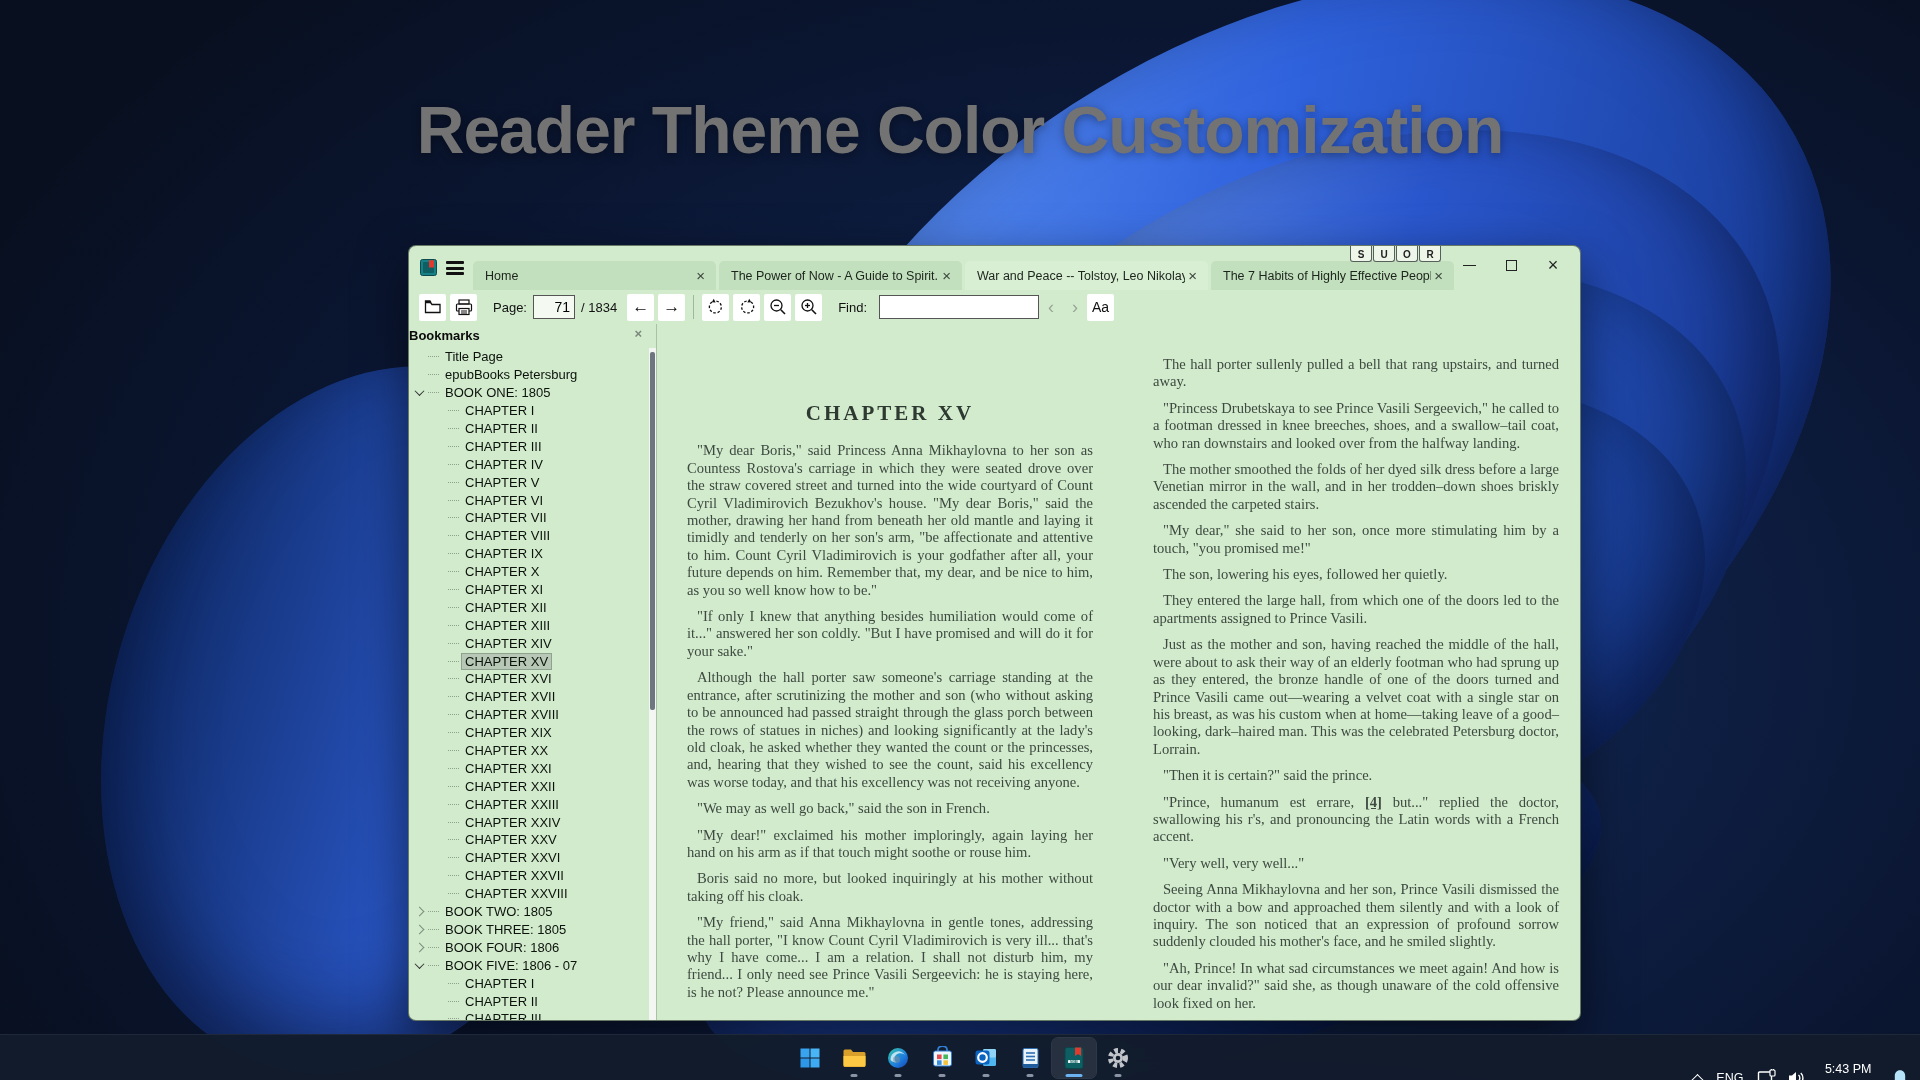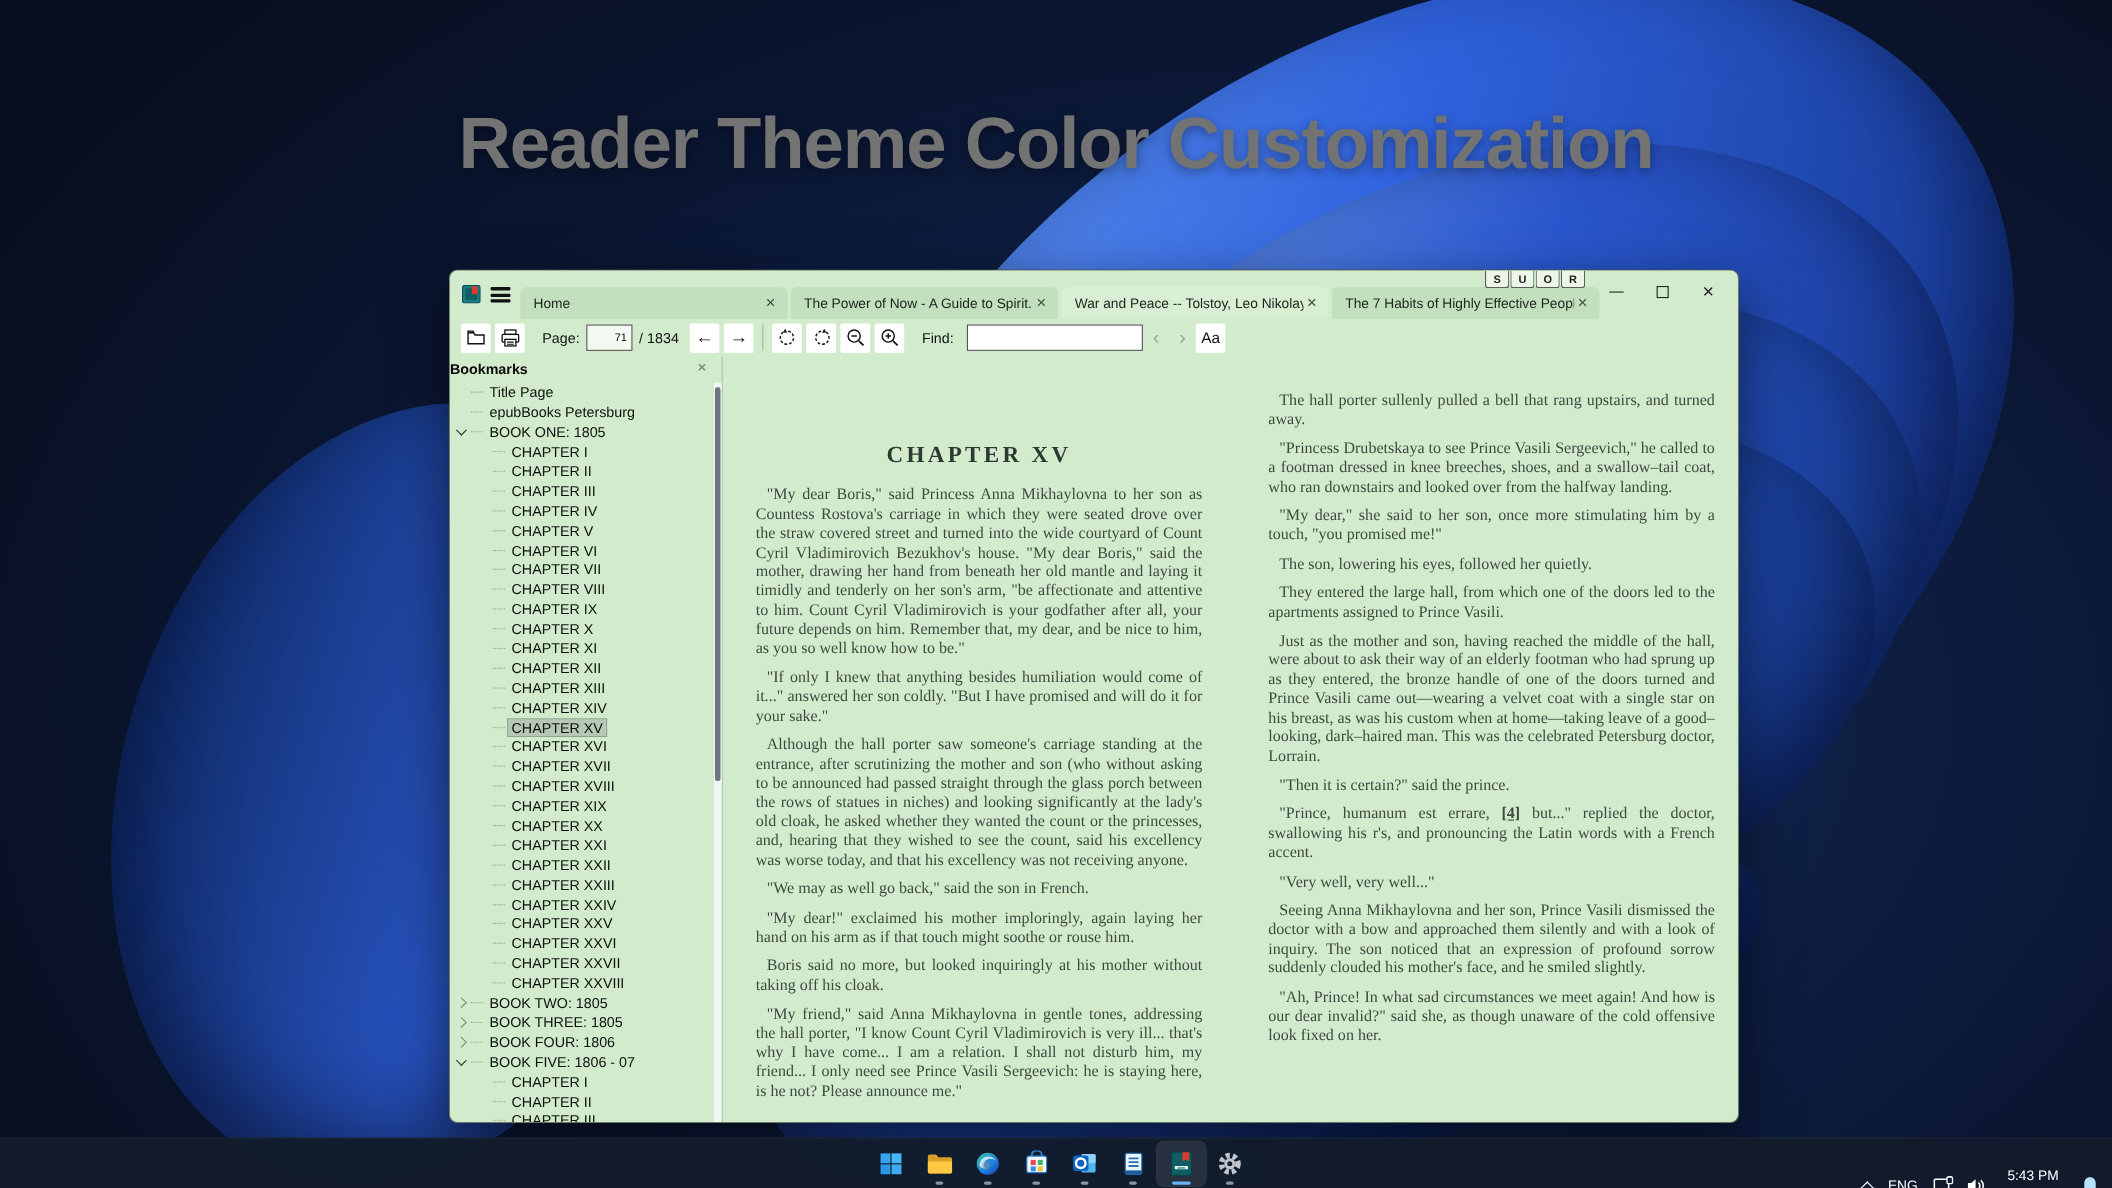--- a/index.html
+++ b/index.html
@@ -60,21 +60,21 @@
   .win-btn { width:42px; height:30px; display:flex; align-items:center; justify-content:center; cursor:pointer; color:#222; }
   .glyph-min { width:13px; height:0; border-top:1.6px solid #222; display:block; }
   .glyph-max { width:11px; height:11px; border:1.6px solid #222; display:block; }
   .glyph-close { font-size:18px; line-height:1; }
 
   
   .toolbar { position:absolute; left:0; top:44px; width:100%; height:34px; display:flex; align-items:center; padding-left:10px; font-size:13px; color:#111; }
   .tbtn { width:27px; height:27px; background:#fff; border-radius:2px; display:flex; align-items:center; justify-content:center; margin-right:4px; cursor:pointer; }
   .tbtn svg { display:block; }
   .tb-label { margin:0 6px 0 12px; }
-  .page-input { width:42px; height:24px; border:1px solid #555; background:#f4faf2; text-align:right; padding-right:4px; font-size:10px; font-family:"Liberation Sans",sans-serif; }
+  .page-input { width:42px; height:24px; border:1px solid #555; background:#f4faf2; text-align:right; padding-right:4px; font-size:14px; font-family:"Liberation Sans",sans-serif; }
   .page-total { margin:0 10px 0 6px; }
   .arrow-glyph { font-size:17px; }
   .tb-sep { width:1px; height:24px; background:#9fb79c; margin:0 8px 0 4px; }
   .find-input { width:160px; height:24px; border:1px solid #555; background:#fff; margin-left:6px; padding:0 5px; font-size:13px; font-family:"Liberation Sans",sans-serif; }
   .find-nav { color:#98a69a; font-size:18px; width:24px; text-align:center; cursor:pointer; }
   .match-case { font-size:14px; color:#111; font-weight:normal; }
 
   
   .sidebar { position:absolute; left:0; top:78px; width:248px; bottom:0; border-right:1px solid #a9c2a4; }
   .sb-header { position:relative; height:22px; font-size:13px; font-weight:bold; color:#0a0a0a; display:flex; align-items:center; }
@@ -549,20 +549,21 @@
           <p>"We may as well go back," said the son in French.</p>
           <p>"My dear!" exclaimed his mother imploringly, again laying her hand on his arm as if that touch might soothe or rouse him.</p>
           <p>Boris said no more, but looked inquiringly at his mother without taking off his cloak.</p>
           <p>"My friend," said Anna Mikhaylovna in gentle tones, addressing the hall porter, "I know Count Cyril Vladimirovich is very ill... that's why I have come... I am a relation. I shall not disturb him, my friend... I only need see Prince Vasili Sergeevich: he is staying here, is he not? Please announce me."</p>
         </div>
     </div>
     <div class="col col2">
       <div id="rightParas">
           <p>The hall porter sullenly pulled a bell that rang upstairs, and turned away.</p>
           <p>"Princess Drubetskaya to see Prince Vasili Sergeevich," he called to a footman dressed in knee breeches, shoes, and a swallow–tail coat, who ran downstairs and looked over from the halfway landing.</p>
+          <p>The mother smoothed the folds of her dyed silk dress before a large Venetian mirror in the wall, and in her trodden–down shoes briskly ascended the carpeted stairs.</p>
           <p>"My dear," she said to her son, once more stimulating him by a touch, "you promised me!"</p>
           <p>The son, lowering his eyes, followed her quietly.</p>
           <p>They entered the large hall, from which one of the doors led to the apartments assigned to Prince Vasili.</p>
           <p>Just as the mother and son, having reached the middle of the hall, were about to ask their way of an elderly footman who had sprung up as they entered, the bronze handle of one of the doors turned and Prince Vasili came out—wearing a velvet coat with a single star on his breast, as was his custom when at home—taking leave of a good–looking, dark–haired man. This was the celebrated Petersburg doctor, Lorrain.</p>
           <p>"Then it is certain?" said the prince.</p>
           <p>"Prince, humanum est errare, <span class="fnref">[4]</span> but..." replied the doctor, swallowing his r's, and pronouncing the Latin words with a French accent.</p>
           <p>"Very well, very well..."</p>
           <p>Seeing Anna Mikhaylovna and her son, Prince Vasili dismissed the doctor with a bow and approached them silently and with a look of inquiry. The son noticed that an expression of profound sorrow suddenly clouded his mother's face, and he smiled slightly.</p>
           <p>"Ah, Prince! In what sad circumstances we meet again! And how is our dear invalid?" said she, as though unaware of the cold offensive look fixed on her.</p>
         </div>

